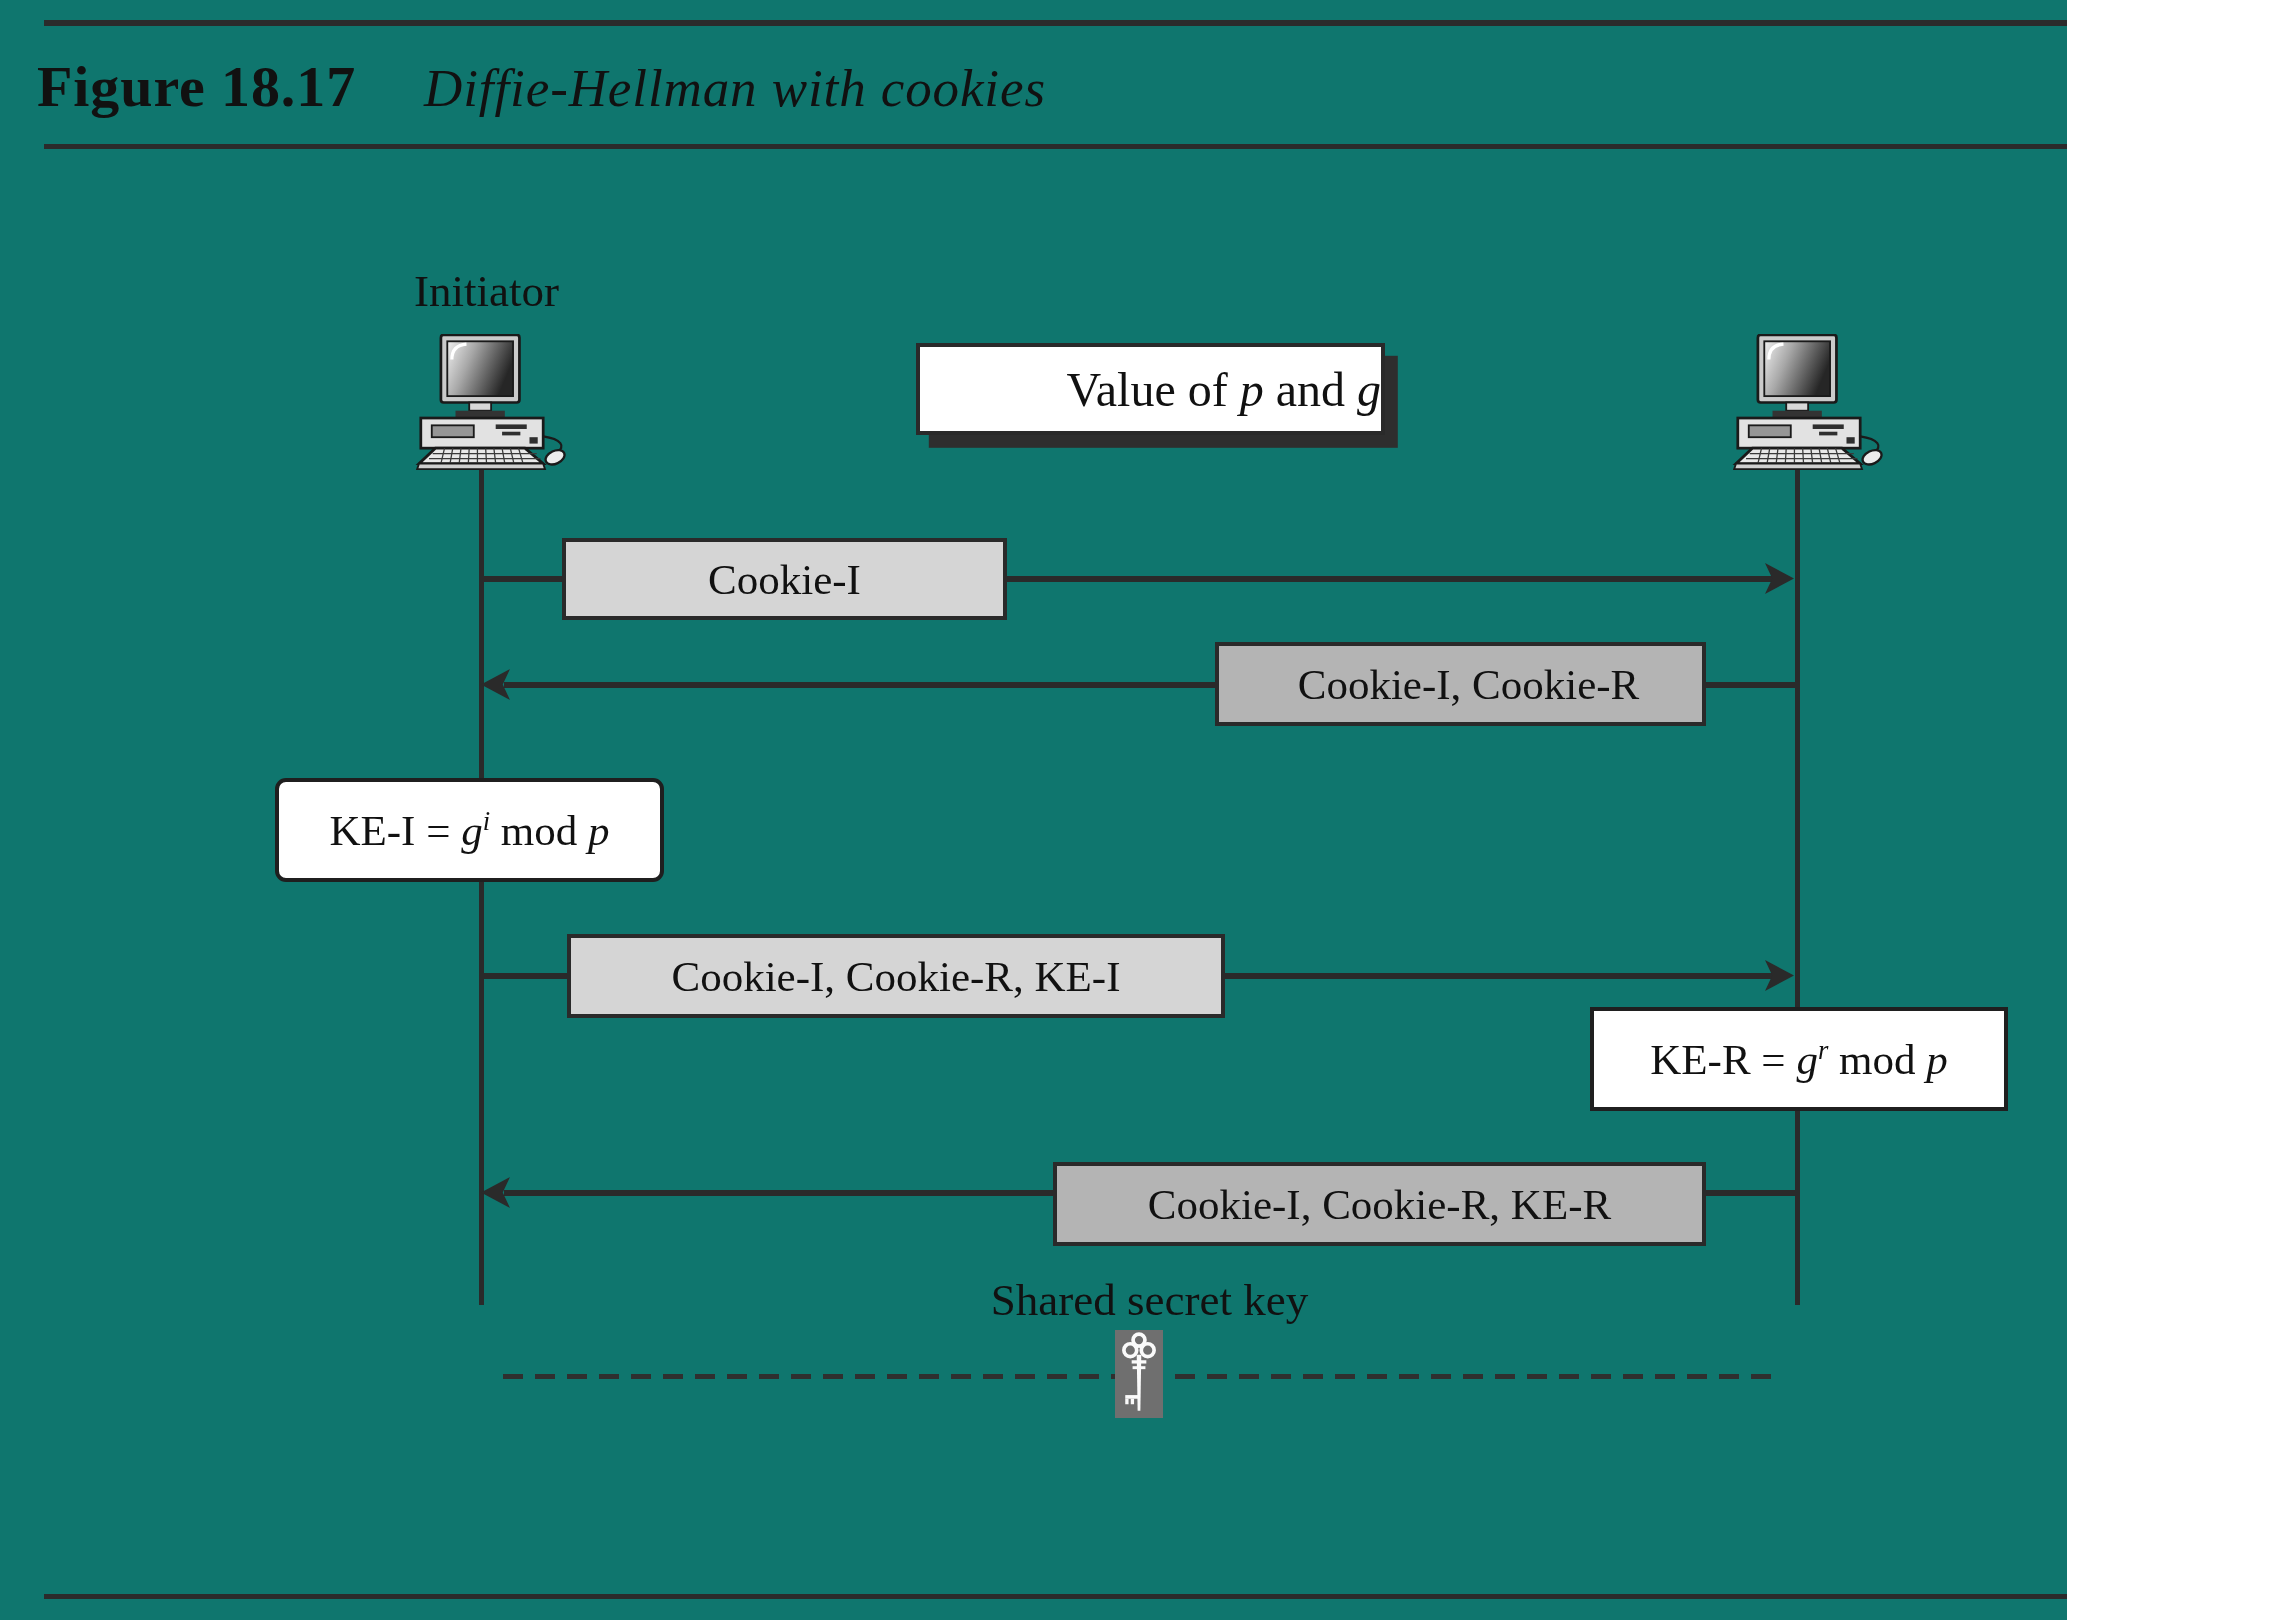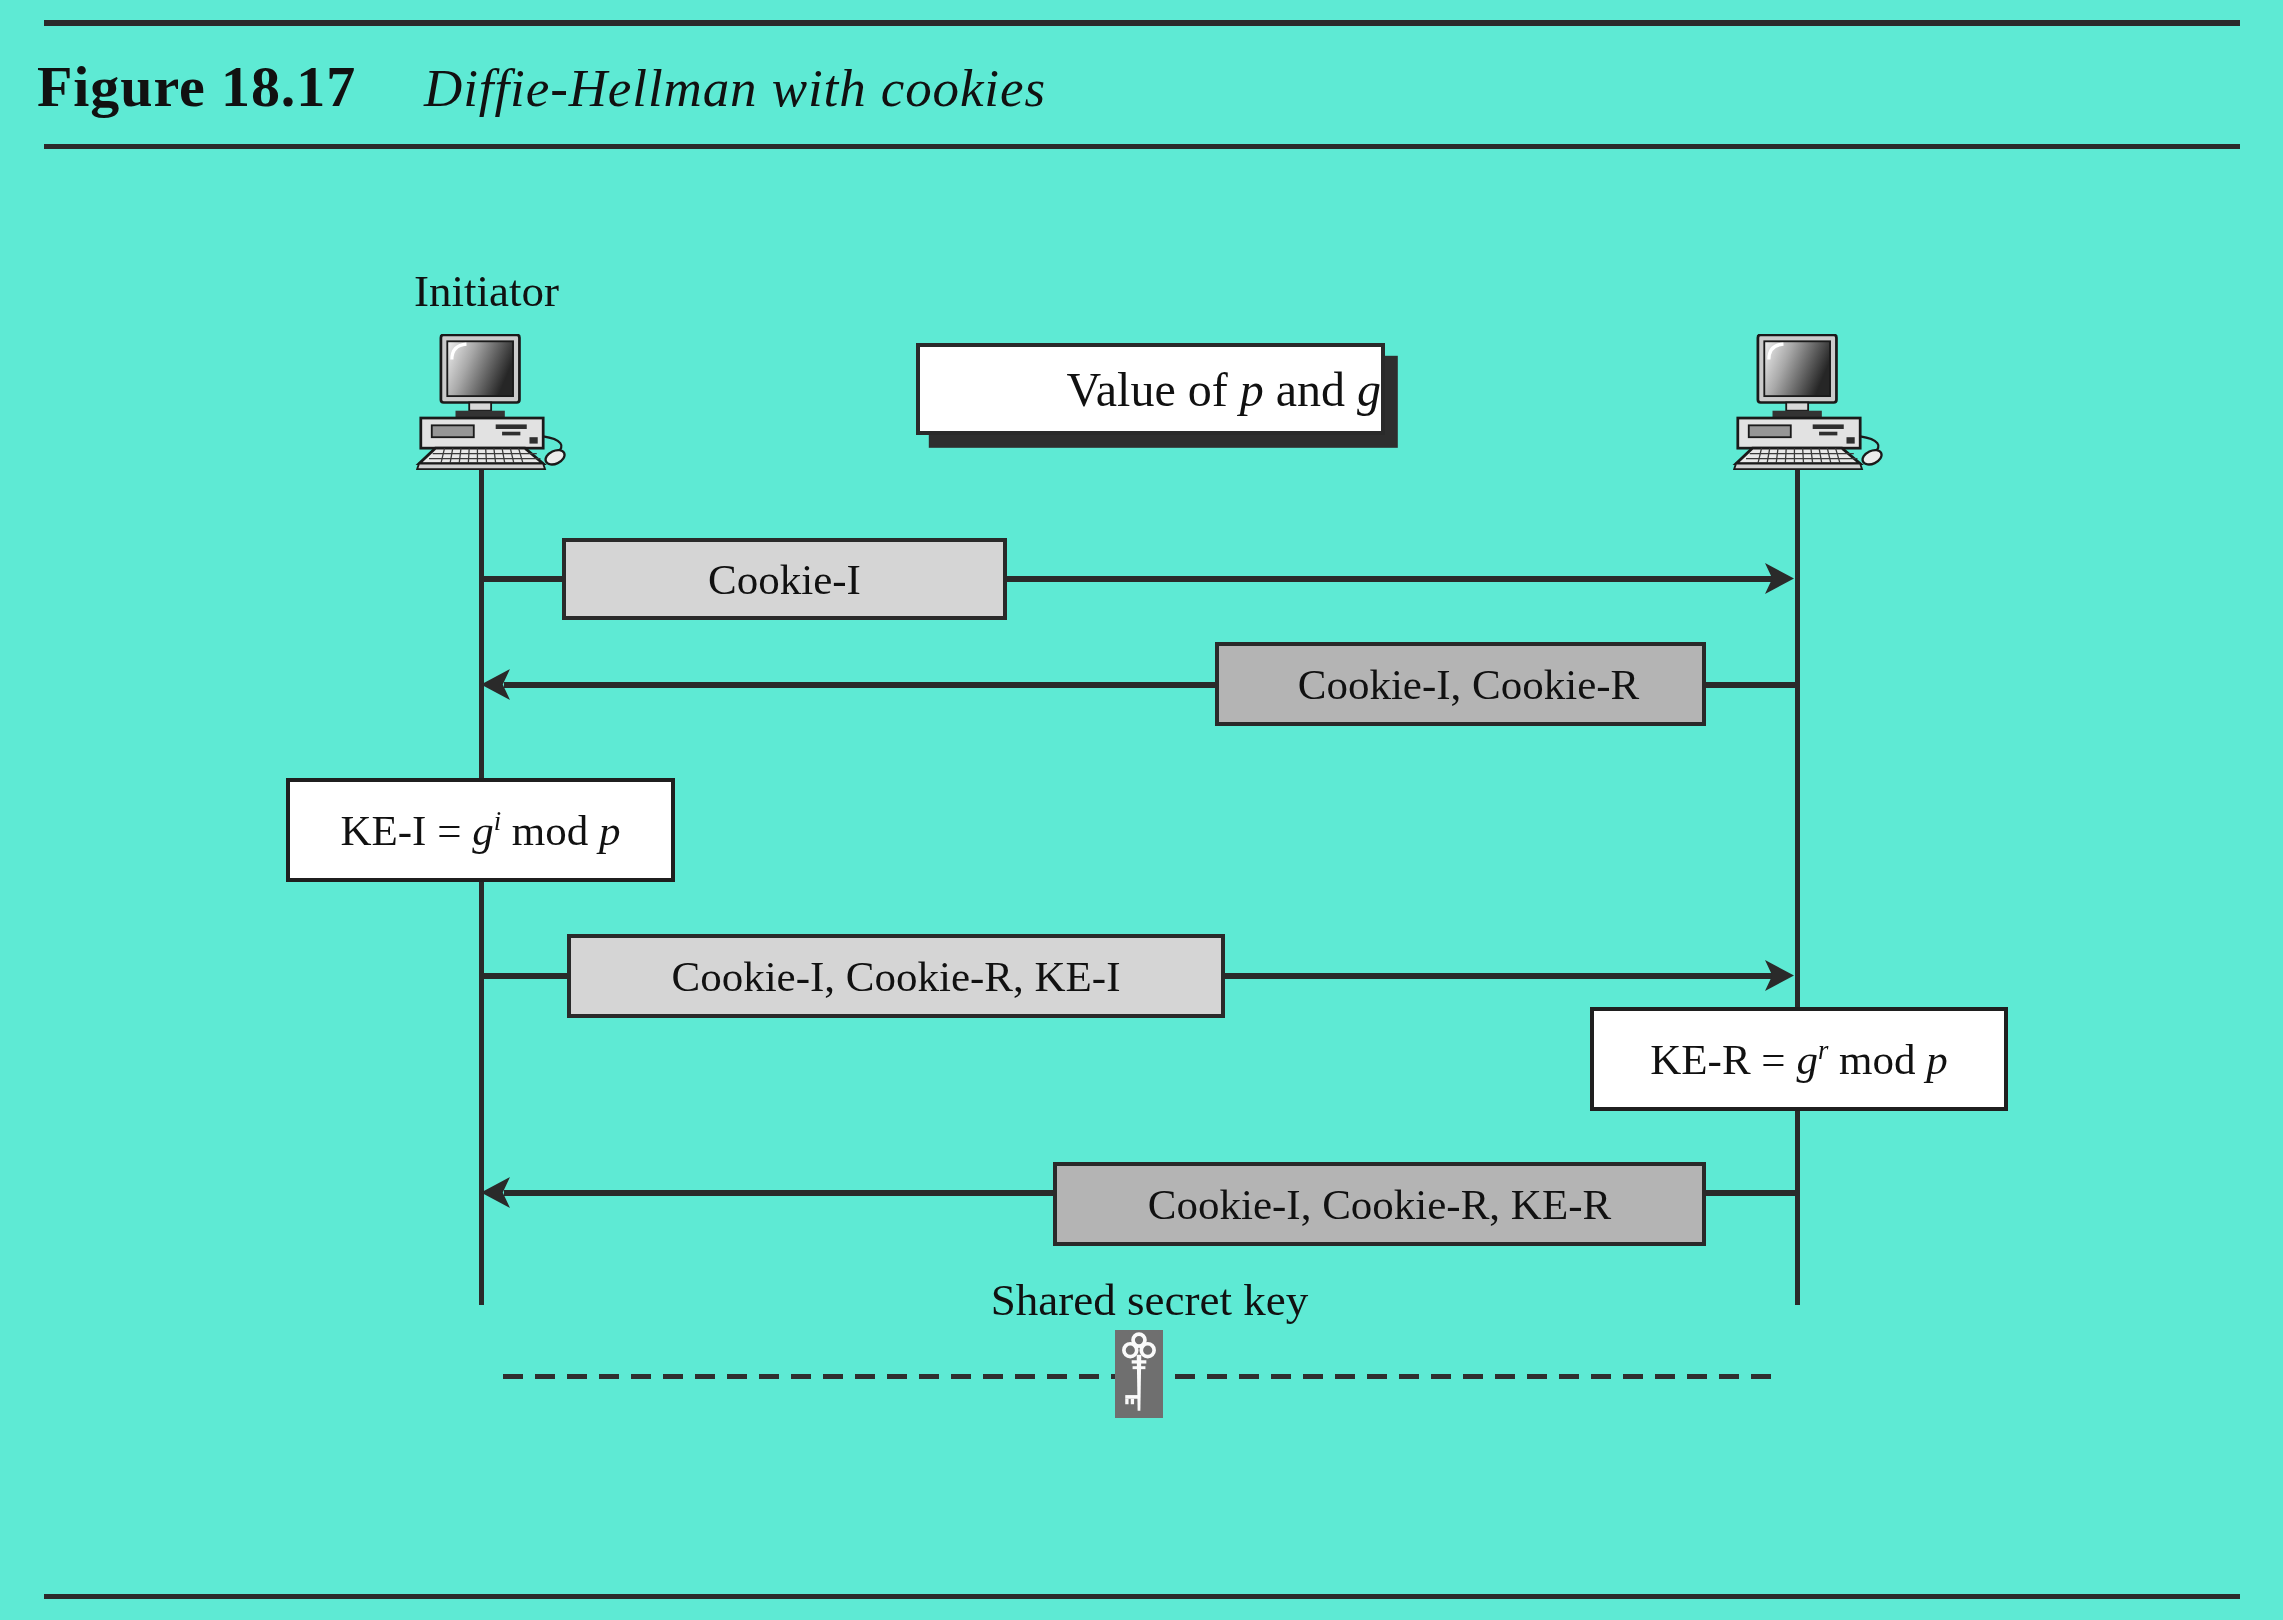--- a/index.html
+++ b/index.html
@@ -1,19 +1,19 @@
 <!DOCTYPE html>
 <html style="font-size:14.6px"><head>
 <meta charset="utf-8">
 <style>
   html,body{margin:0;padding:0;background:#ffffff;}
   .page{
     position:relative;
-    width:2283px;height:1620px;
-    background:#5eead4;
+    width:2067px;height:1620px;
+    background:#0f766e;
     font-family:"Liberation Serif","DejaVu Serif",serif;
     color:#111;
     overflow:hidden;
   }
   .abs{position:absolute;}
   .rule{background:#2b2b2b;}
   
   .titlebar{left:37px;top:53px;display:flex;align-items:baseline;}
   .fig-label{font-size:58px;font-weight:bold;letter-spacing:0.9px;}
   .fig-title{font-size:53px;font-style:italic;margin-left:68px;letter-spacing:0.9px;}
@@ -145,21 +145,21 @@
   <div class="abs shaft" style="left:504px;top:682px;width:1293px;"></div>
   <div class="abs" style="left:481px;top:669px;z-index:1;">
     <svg width="29" height="31" viewBox="0 0 32 34">
         <polygon points="32,0 0,17 32,34 24,17" fill="#2a2a2a"></polygon>
       </svg>
   </div>
   <div class="abs msg-box msg-dark" style="left:1215px;top:642px;width:491px;height:84px;padding-left:16px;">
     <span>Cookie-I, Cookie-R</span>
   </div>
 
-  <div class="abs ke-box" style="left:286px;top:778px;width:389px;height:104px;">
+  <div class="abs ke-box" style="left:275px;top:778px;width:389px;height:104px;border-radius:11px;">
     <span><span>KE-I = </span><i>g</i><span class="sup">i</span><span> mod </span><i>p</i></span>
   </div>
 
   <div class="abs shaft" style="left:481px;top:973px;width:1292px;"></div>
   <div class="abs" style="left:1765px;top:960px;z-index:1;">
     <svg width="29" height="31" viewBox="0 0 32 34">
         <polygon points="0,0 32,17 0,34 8,17" fill="#2a2a2a"></polygon>
       </svg>
   </div>
   <div class="abs msg-box msg-light" style="left:567px;top:934px;width:658px;height:84px;">

